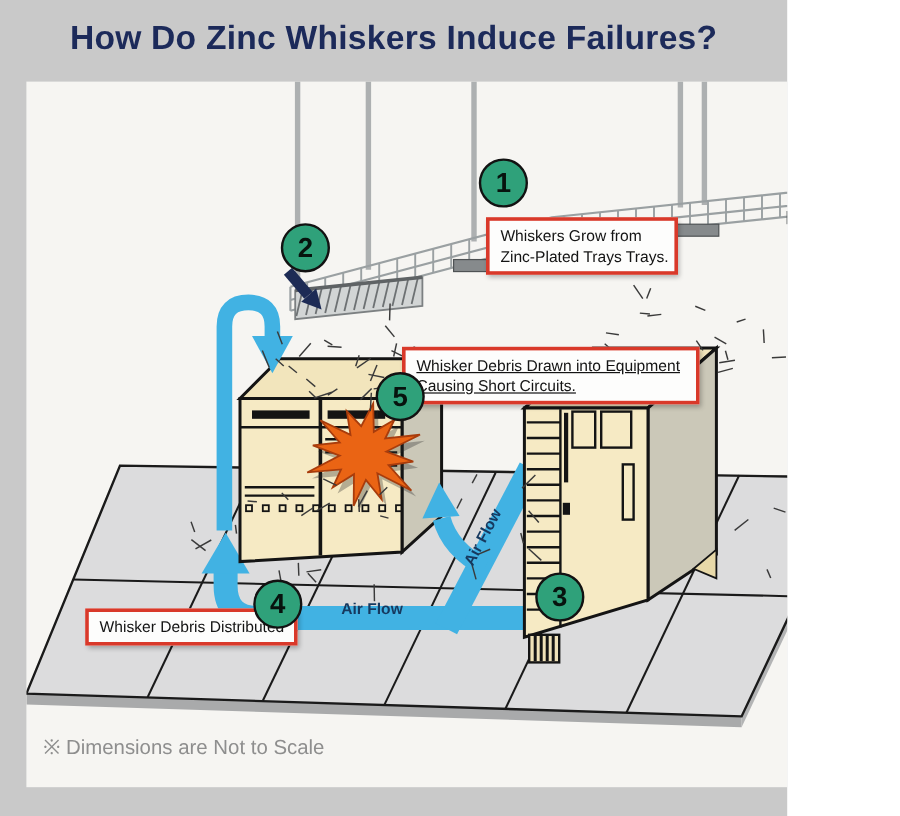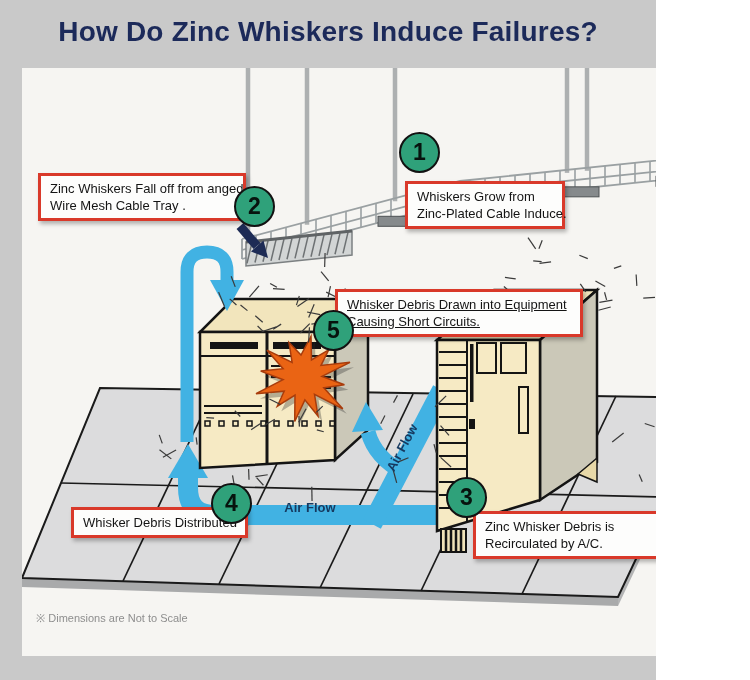--- a/index.html
+++ b/index.html
@@ -29,21 +29,21 @@
     display:flex; align-items:center; justify-content:center;
     font-size:23px; font-weight:bold; color:#07130e; z-index:6;
   }
   .airflow-label {
     position:absolute; font-size:13px; font-weight:bold; color:#16395f; z-index:4;
     text-align:center;
   }
   #afl-h { left:268px; top:500px; width:84px; }
   #afl-d { left:362px; top:440px; width:80px; transform:rotate(-62deg); }
   .footnote {
-    position:absolute; left:36px; top:610px; font-size:11px; color:#8e8e8e;
+    position:absolute; left:36px; top:610px; font-size:17px; color:#8e8e8e;
   }
   #box1 { left:405px; top:165px; width:160px;margin-top:16px; }
   #box2 { left:38px;  top:173px; width:208px; }
   #box3 { left:473px; top:511px; width:189px; }
   #box4 { left:71px;  top:507px; width:177px; }
   #box5 { left:335px; top:289px; width:248px;text-decoration:underline; }
   #step1 { left:399px; top:132px; }
   #step2 { left:234px; top:186px; }
   #step3 { left:446px; top:477px; }
   #step4 { left:211px; top:483px; }
@@ -298,29 +298,21 @@
         <line x1="261.37435843702406" y1="422.92613903060555" x2="251.1202874912949" y2="429.6793338319367" stroke="#3a3a3a" stroke-width="1.2"></line>
         <line x1="306.0648538498208" y1="408.81102403625846" x2="298.677055870267" y2="422.25497516307325" stroke="#3a3a3a" stroke-width="1.2"></line>
         <line x1="298.9112342102453" y1="416.05563746532425" x2="299.4340711147474" y2="426.642186911445" stroke="#3a3a3a" stroke-width="1.2"></line>
         <line x1="316.8248921306804" y1="429.89608104806393" x2="323.73623189918305" y2="431.7440909735535" stroke="#3a3a3a" stroke-width="1.2"></line>
         <line x1="322.7413235558197" y1="406.10367046436295" x2="316.27203931283884" y2="412.32671398390954" stroke="#3a3a3a" stroke-width="1.2"></line>
       </g>
     </svg>
 
   <div class="callout" id="box1">
     <div>Whiskers Grow from</div>
-    <div>Zinc-Plated Cable Induce.</div>
-  </div>
-  <div class="callout" id="box2">
-    <div>Zinc Whiskers Fall off from anged</div>
-    <div>Wire Mesh Cable Tray .</div>
-  </div>
-  <div class="callout" id="box3">
-    <div>Zinc Whisker Debris is</div>
-    <div>Recirculated by A/C.</div>
+    <div>Zinc-Plated Trays Trays.</div>
   </div>
   <div class="callout" id="box4">
     <div>Whisker Debris Distributed</div>
   </div>
   <div class="callout" id="box5">
     <div>Whisker Debris Drawn into Equipment</div>
     <div>Causing Short Circuits.</div>
   </div>
 
   <div class="step" id="step1">1</div>

